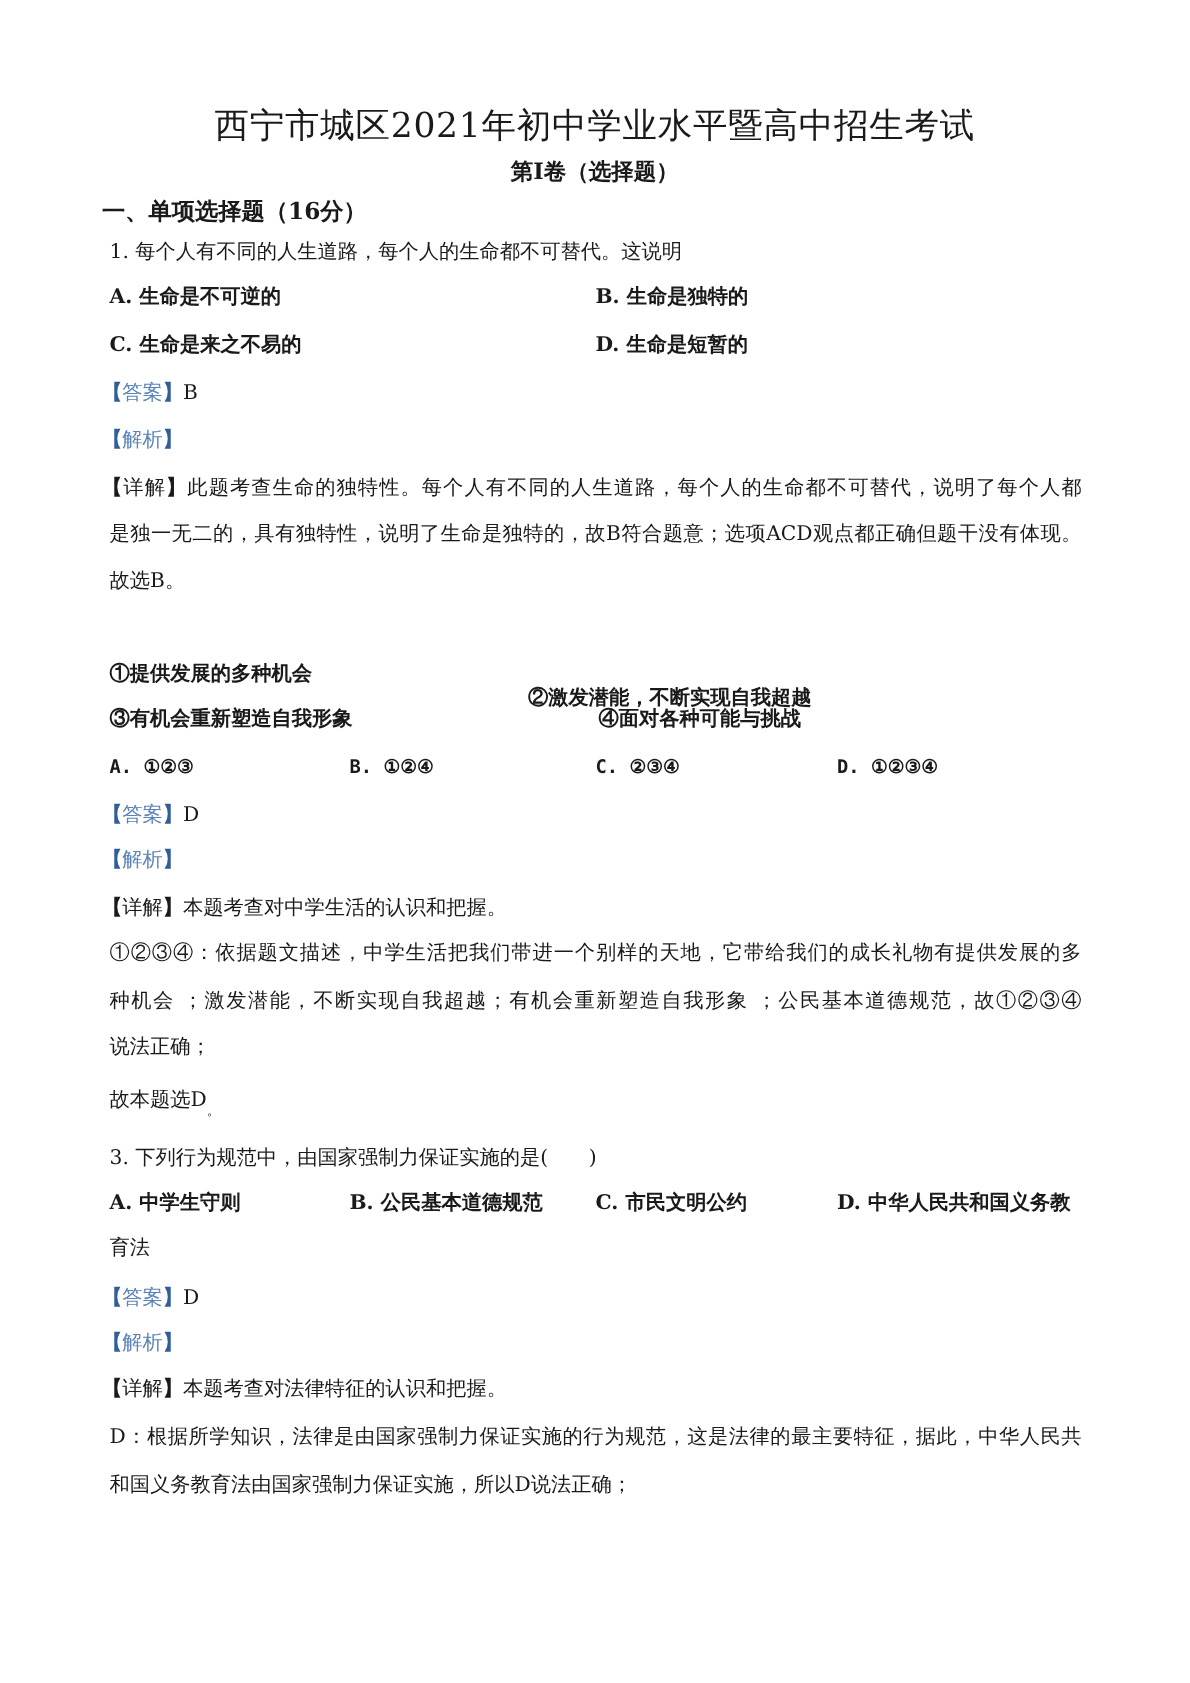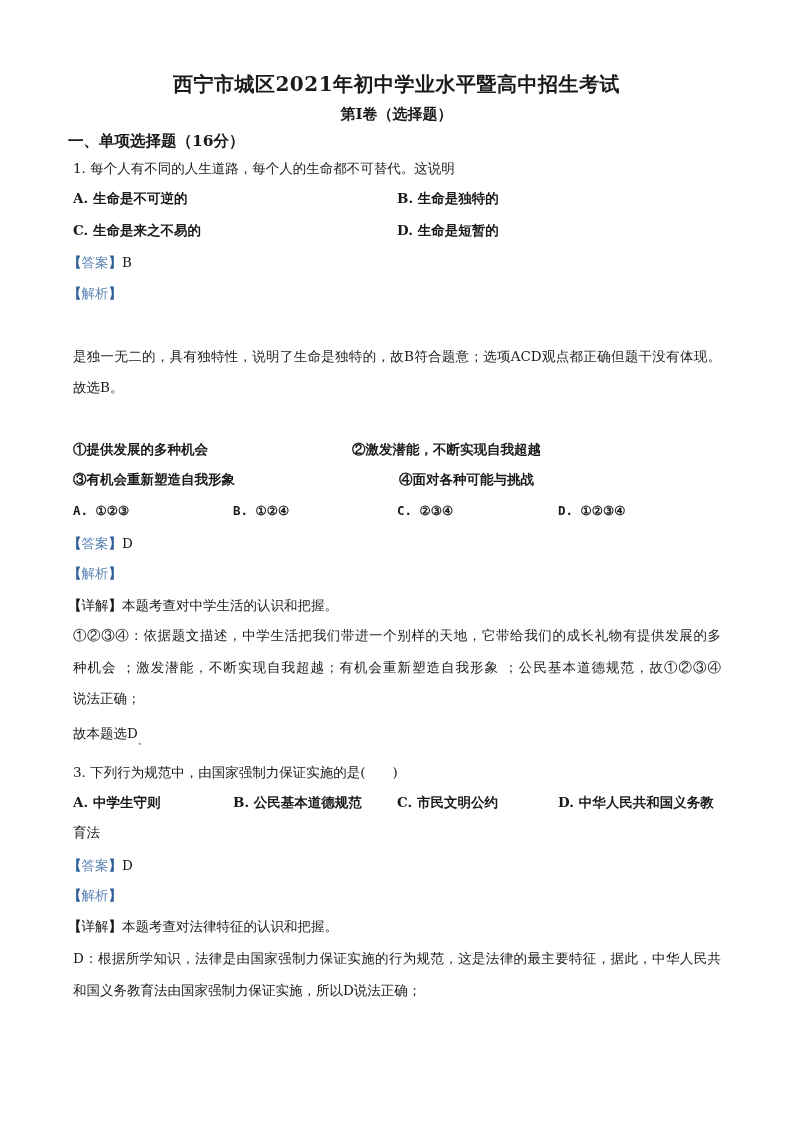--- a/index.html
+++ b/index.html
@@ -21,22 +21,22 @@
       top: 0;
       width: 793px;
       height: 1122px;
     }
     .title {
       position: absolute;
       left: 0;
       width: 793px;
       top: 71px;
       text-align: center;
-      font-size: 20px;
-      font-weight: bold;
+      font-size: 23px;
+      font-weight: normal;
       letter-spacing: 0.5px;
       line-height: 26px;
     }
     .subtitle {
       position: absolute;
       left: 0;
       width: 793px;
       top: 104px;
       text-align: center;
       font-size: 15px;
@@ -117,26 +117,29 @@
     <span>生命是短暂的</span>
   </div>
 
   <div class="line label-blue" style="left:68px; top:253px;">
     <span class="br">【</span><span>答案</span><span class="br">】</span><span style="color:#1a1a1a;">B</span>
   </div>
   <div class="line label-blue" style="left:68px; top:284px;">
     <span class="br">【</span><span>解析</span><span class="br">】</span>
   </div>
 
+  <div class="line label-black justify" style="left:68px; top:316px; width:653px;">
+    <span class="br">【</span><span>详解</span><span class="br">】</span><span>此题考查生命的独特性。每个人有不同的人生道路，每个人的生命都不可替代，说明了每个人都</span>
+  </div>
   <div class="line justify" style="top:347px;">是独一无二的，具有独特性，说明了生命是独特的，故B符合题意；选项ACD观点都正确但题干没有体现。</div>
   <div class="line" style="top:378px;">故选B。</div>
 
 
   <div class="col" style="left:73px; top:440px;">①提供发展的多种机会</div>
-  <div class="col" style="left:352px; top:440px;text-align:center;">②激发潜能，不断实现自我超越</div>
+  <div class="col" style="left:352px; top:456px;text-align:center;">②激发潜能，不断实现自我超越</div>
   <div class="col" style="left:73px; top:470px;">③有机会重新塑造自我形象</div>
   <div class="col" style="left:352px; top:470px;margin-left:47px;">④面对各种可能与挑战</div>
 
   <div class="col mono-opt" style="left:73px; top:502px;">
     <span>A.</span>
     <span>①②③</span>
   </div>
   <div class="col mono-opt" style="left:233px; top:502px;">
     <span>B.</span>
     <span>①②④</span>

